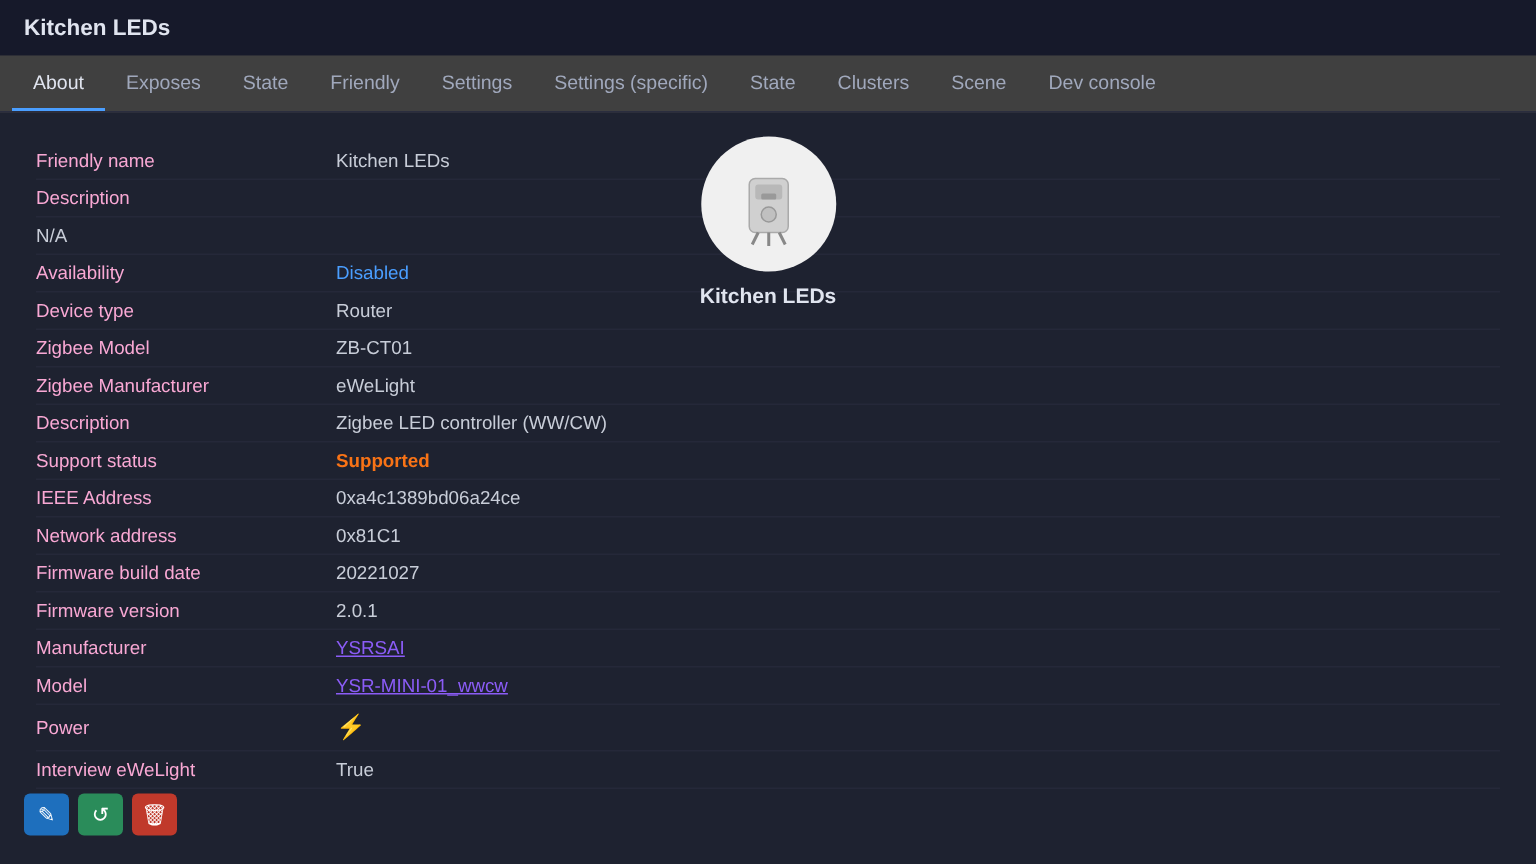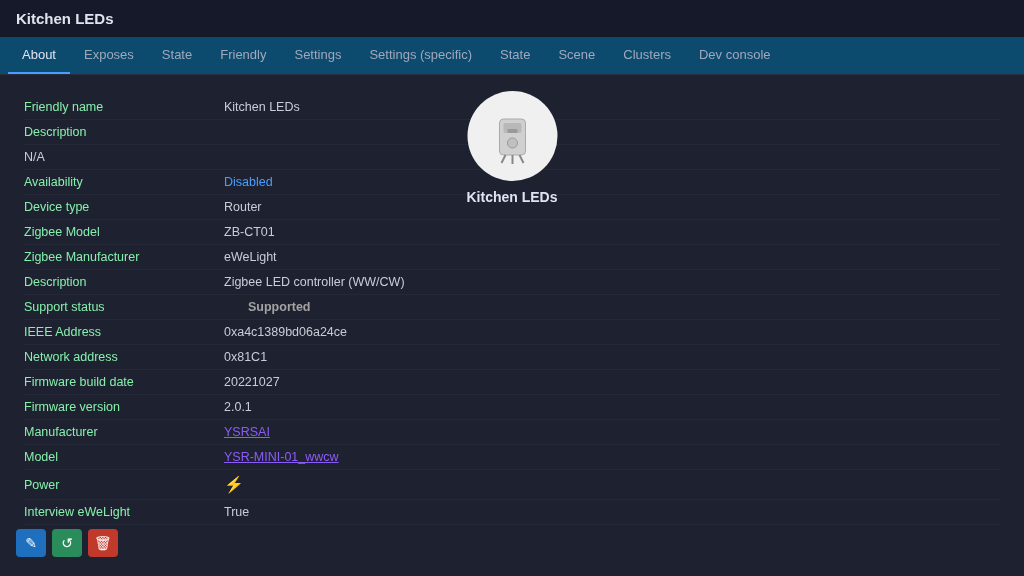--- a/index.html
+++ b/index.html
@@ -13,21 +13,21 @@
       overflow: hidden;
     }
     .title-bar {
       background: #16192a;
       padding: 10px 16px;
       color: #e0e4ef;
       font-size: 15px;
       font-weight: 600;
     }
     .nav-tabs {
-      background: #0c4a6e;
+      background: #404040;
       display: flex;
       border-bottom: 1px solid #2a2d3e;
       padding: 0 8px;
     }
     .nav-tab {
       padding: 10px 14px;
       cursor: pointer;
       color: #a0a8bc;
       font-size: 13px;
       border-bottom: 2px solid transparent;
@@ -79,35 +79,34 @@
     }
     .info-row {
       display: flex;
       padding: 5px 0;
       border-bottom: 1px solid #252839;
       align-items: center;
     }
     .info-label {
       width: 200px;
       min-width: 200px;
-      color: #86efac;
+      color: #f9a8d4;
       font-size: 12.5px;
     }
     .info-value {
       color: #c8cdd8;
       font-size: 12.5px;
     }
     .info-value.link-blue {
       color: #8b5cf6;
       cursor: pointer;
     }
     .info-value.link-green {
-      color: #a3a3a3;
+      color: #f97316;
       font-weight: 600;
-      margin-left: 24px;
     }
     .info-value.disabled {
       color: #4a9eff;
     }
     .bottom-bar {
       position: absolute;
       bottom: 12px;
       left: 16px;
       display: flex;
       gap: 6px;
@@ -135,22 +134,22 @@
 </div>
 
 <div class="nav-tabs" id="nav-tabs">
     <div class="nav-tab active">About</div>
     <div class="nav-tab">Exposes</div>
     <div class="nav-tab">State</div>
     <div class="nav-tab">Friendly</div>
     <div class="nav-tab">Settings</div>
     <div class="nav-tab">Settings (specific)</div>
     <div class="nav-tab">State</div>
+    <div class="nav-tab">Clusters</div>
     <div class="nav-tab">Scene</div>
-    <div class="nav-tab">Clusters</div>
     <div class="nav-tab">Dev console</div>
   </div>
 
 <div class="content" style="position:relative; height: calc(576px - 82px);">
   <div class="device-image-container">
     <div class="device-image">
       <svg viewBox="0 0 70 70" xmlns="http://www.w3.org/2000/svg">
 
         <rect x="22" y="18" width="26" height="36" rx="4" fill="#d0d0d0" stroke="#aaa" stroke-width="1"></rect>
         <rect x="26" y="22" width="18" height="10" rx="2" fill="#b8b8b8"></rect>

